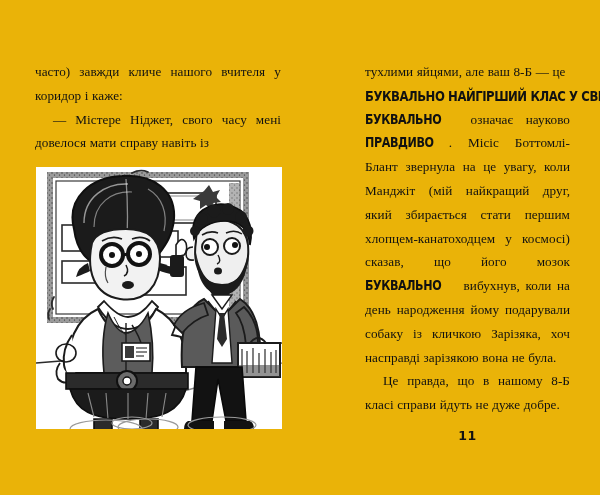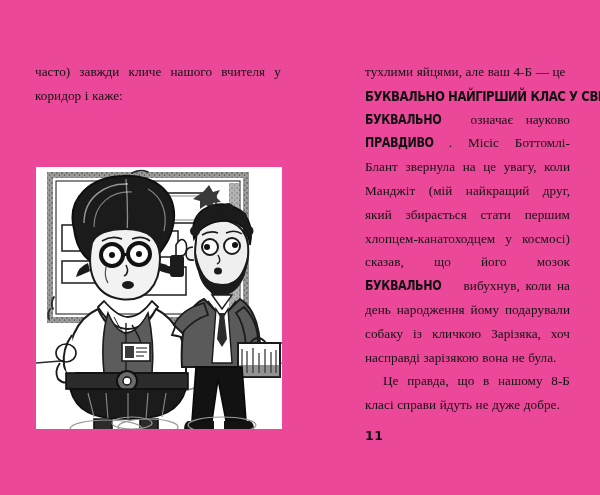--- a/index.html
+++ b/index.html
@@ -11,21 +11,21 @@
     width: 600px;
     height: 495px;
     overflow: hidden;
     font-family: "Liberation Serif", "DejaVu Serif", serif;
     color: #111111;
   }
   .page {
     position: relative;
     width: 600px;
     height: 495px;
-    background: #ec4899;
+    background: #eab308;
   }
 
   
   .col {
     position: absolute;
     top: 60px;
   }
   .col-left  { left: 35px;  width: 246px; }
   .col-right { left: 365px; width: 205px; }
 
@@ -72,38 +72,42 @@
     height: 262px;
   }
   .illus svg { display: block; width: 100%; height: 100%; }
 
   
   .folio {
     position: absolute;
     left: 365px;
     top: 428px;
     width: 205px;
+    text-align: center;
     font-family: "DejaVu Sans", sans-serif;
     font-weight: 700;
     font-size: 12.5px;
     color: #111111;
     letter-spacing: 0.5px;
   }
 </style>
 </head>
 <body>
 
 <div class="page">
 
   <div class="col col-left">
 
     <p class="para">
       <span>часто) завжди кличе нашого вчителя у коридор і каже:</span>
     </p>
 
+    <p class="para">
+      <span class="indent"></span><span>— Містере Ніджет, свого часу мені довелося мати справу навіть із</span>
+    </p>
 
   </div>
 
   <div class="illus">
     <svg viewBox="0 0 246 262" xmlns="http://www.w3.org/2000/svg" aria-hidden="true">
       <defs>
         <pattern id="hatch" width="3" height="3" patternUnits="userSpaceOnUse" patternTransform="rotate(45)">
           <rect width="3" height="3" fill="#ffffff"></rect>
           <line x1="0" y1="0" x2="0" y2="3" stroke="#2a2a2a" stroke-width="1"></line>
         </pattern>
@@ -278,21 +282,21 @@
         <ellipse cx="112" cy="260" rx="30" ry="8"></ellipse>
         <ellipse cx="186" cy="258" rx="34" ry="8"></ellipse>
         <ellipse cx="96" cy="256" rx="20" ry="6"></ellipse>
       </g>
     </svg>
   </div>
 
   <div class="col col-right">
 
     <p class="para">
-      <span>тухлими яйцями, але ваш 4-Б — це</span>
+      <span>тухлими яйцями, але ваш 8-Б — це</span>
       <span class="lettered-line">БУКВАЛЬНО НАЙГІРШИЙ КЛАС У СВІТІ.</span>
       <span class="lettered">БУКВАЛЬНО</span><span> означає науково </span><span class="lettered">ПРАВДИВО</span><span>. Місіс Боттомлі-Блант звернула на це увагу, коли Манджіт (мій найкращий друг, який збирається стати першим хлопцем-канатоходцем у космосі) сказав, що його мозок </span><span class="lettered">БУКВАЛЬНО</span><span> вибухнув, коли на день народження йому подарували собаку із кличкою Зарізяка, хоч насправді зарізякою вона не була.</span>
     </p>
 
     <p class="para">
       <span class="indent"></span><span>Це правда, що в нашому 8-Б класі справи йдуть не дуже добре.</span>
     </p>
 
   </div>
 

